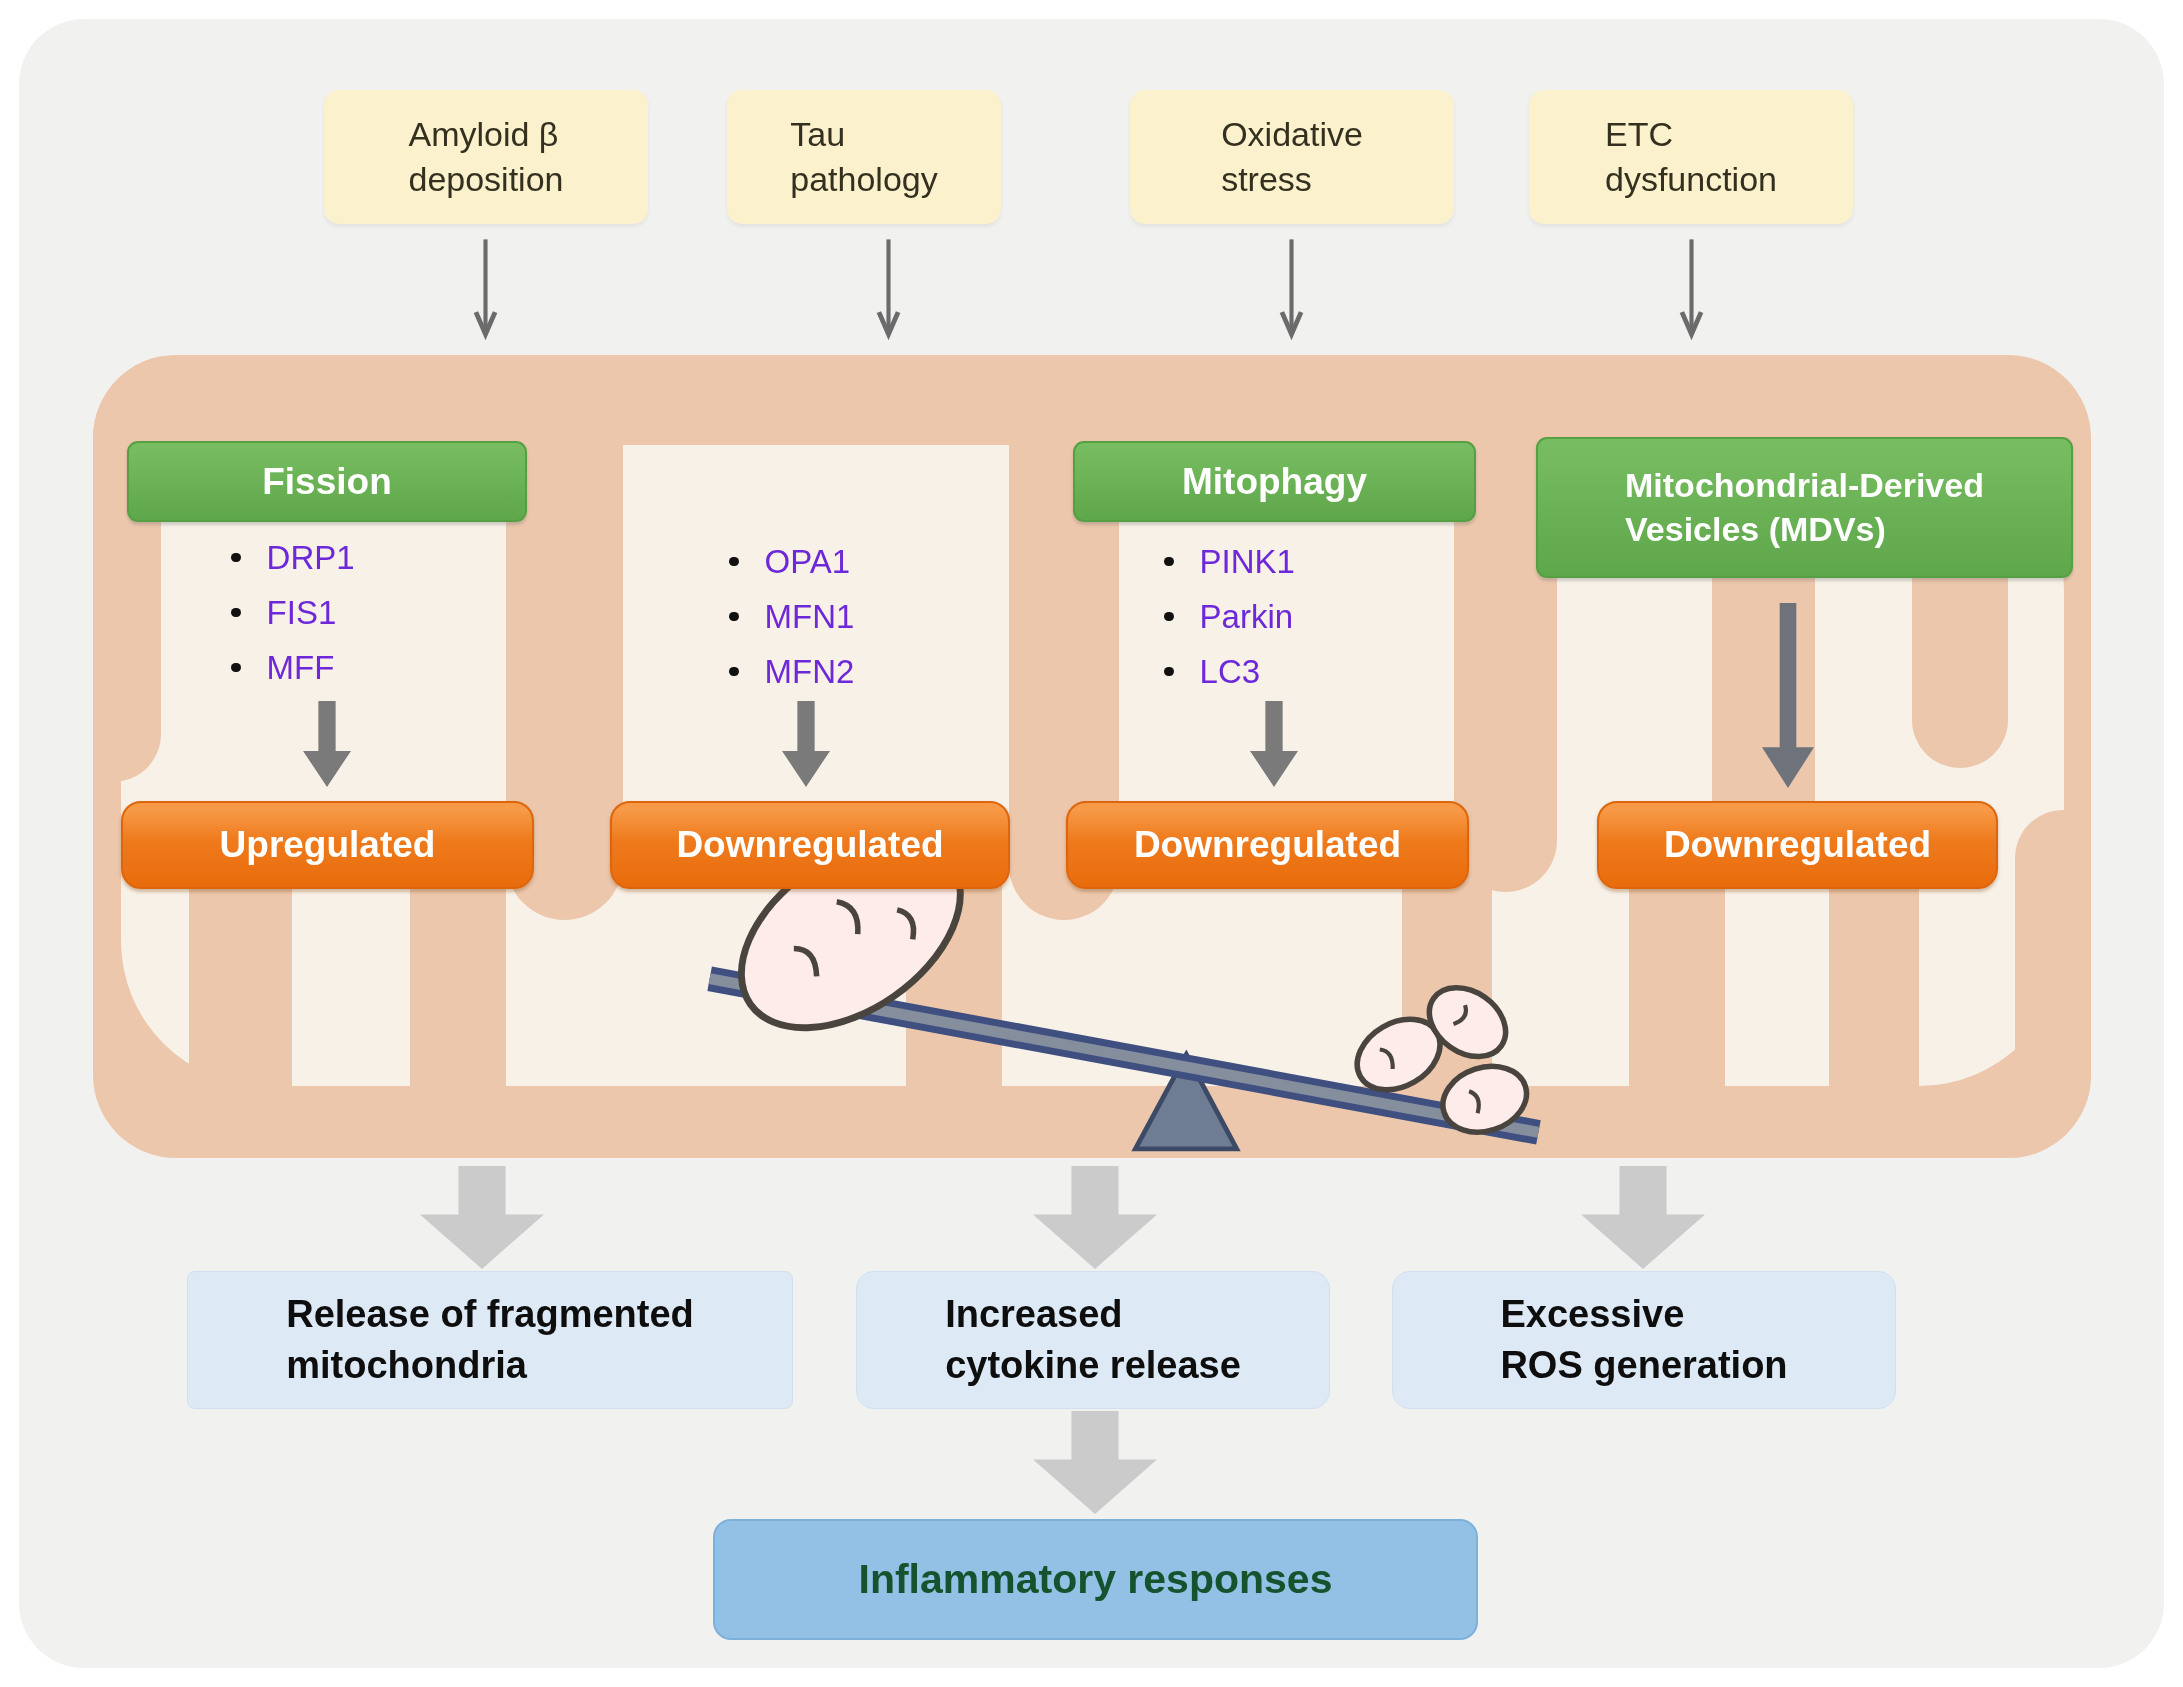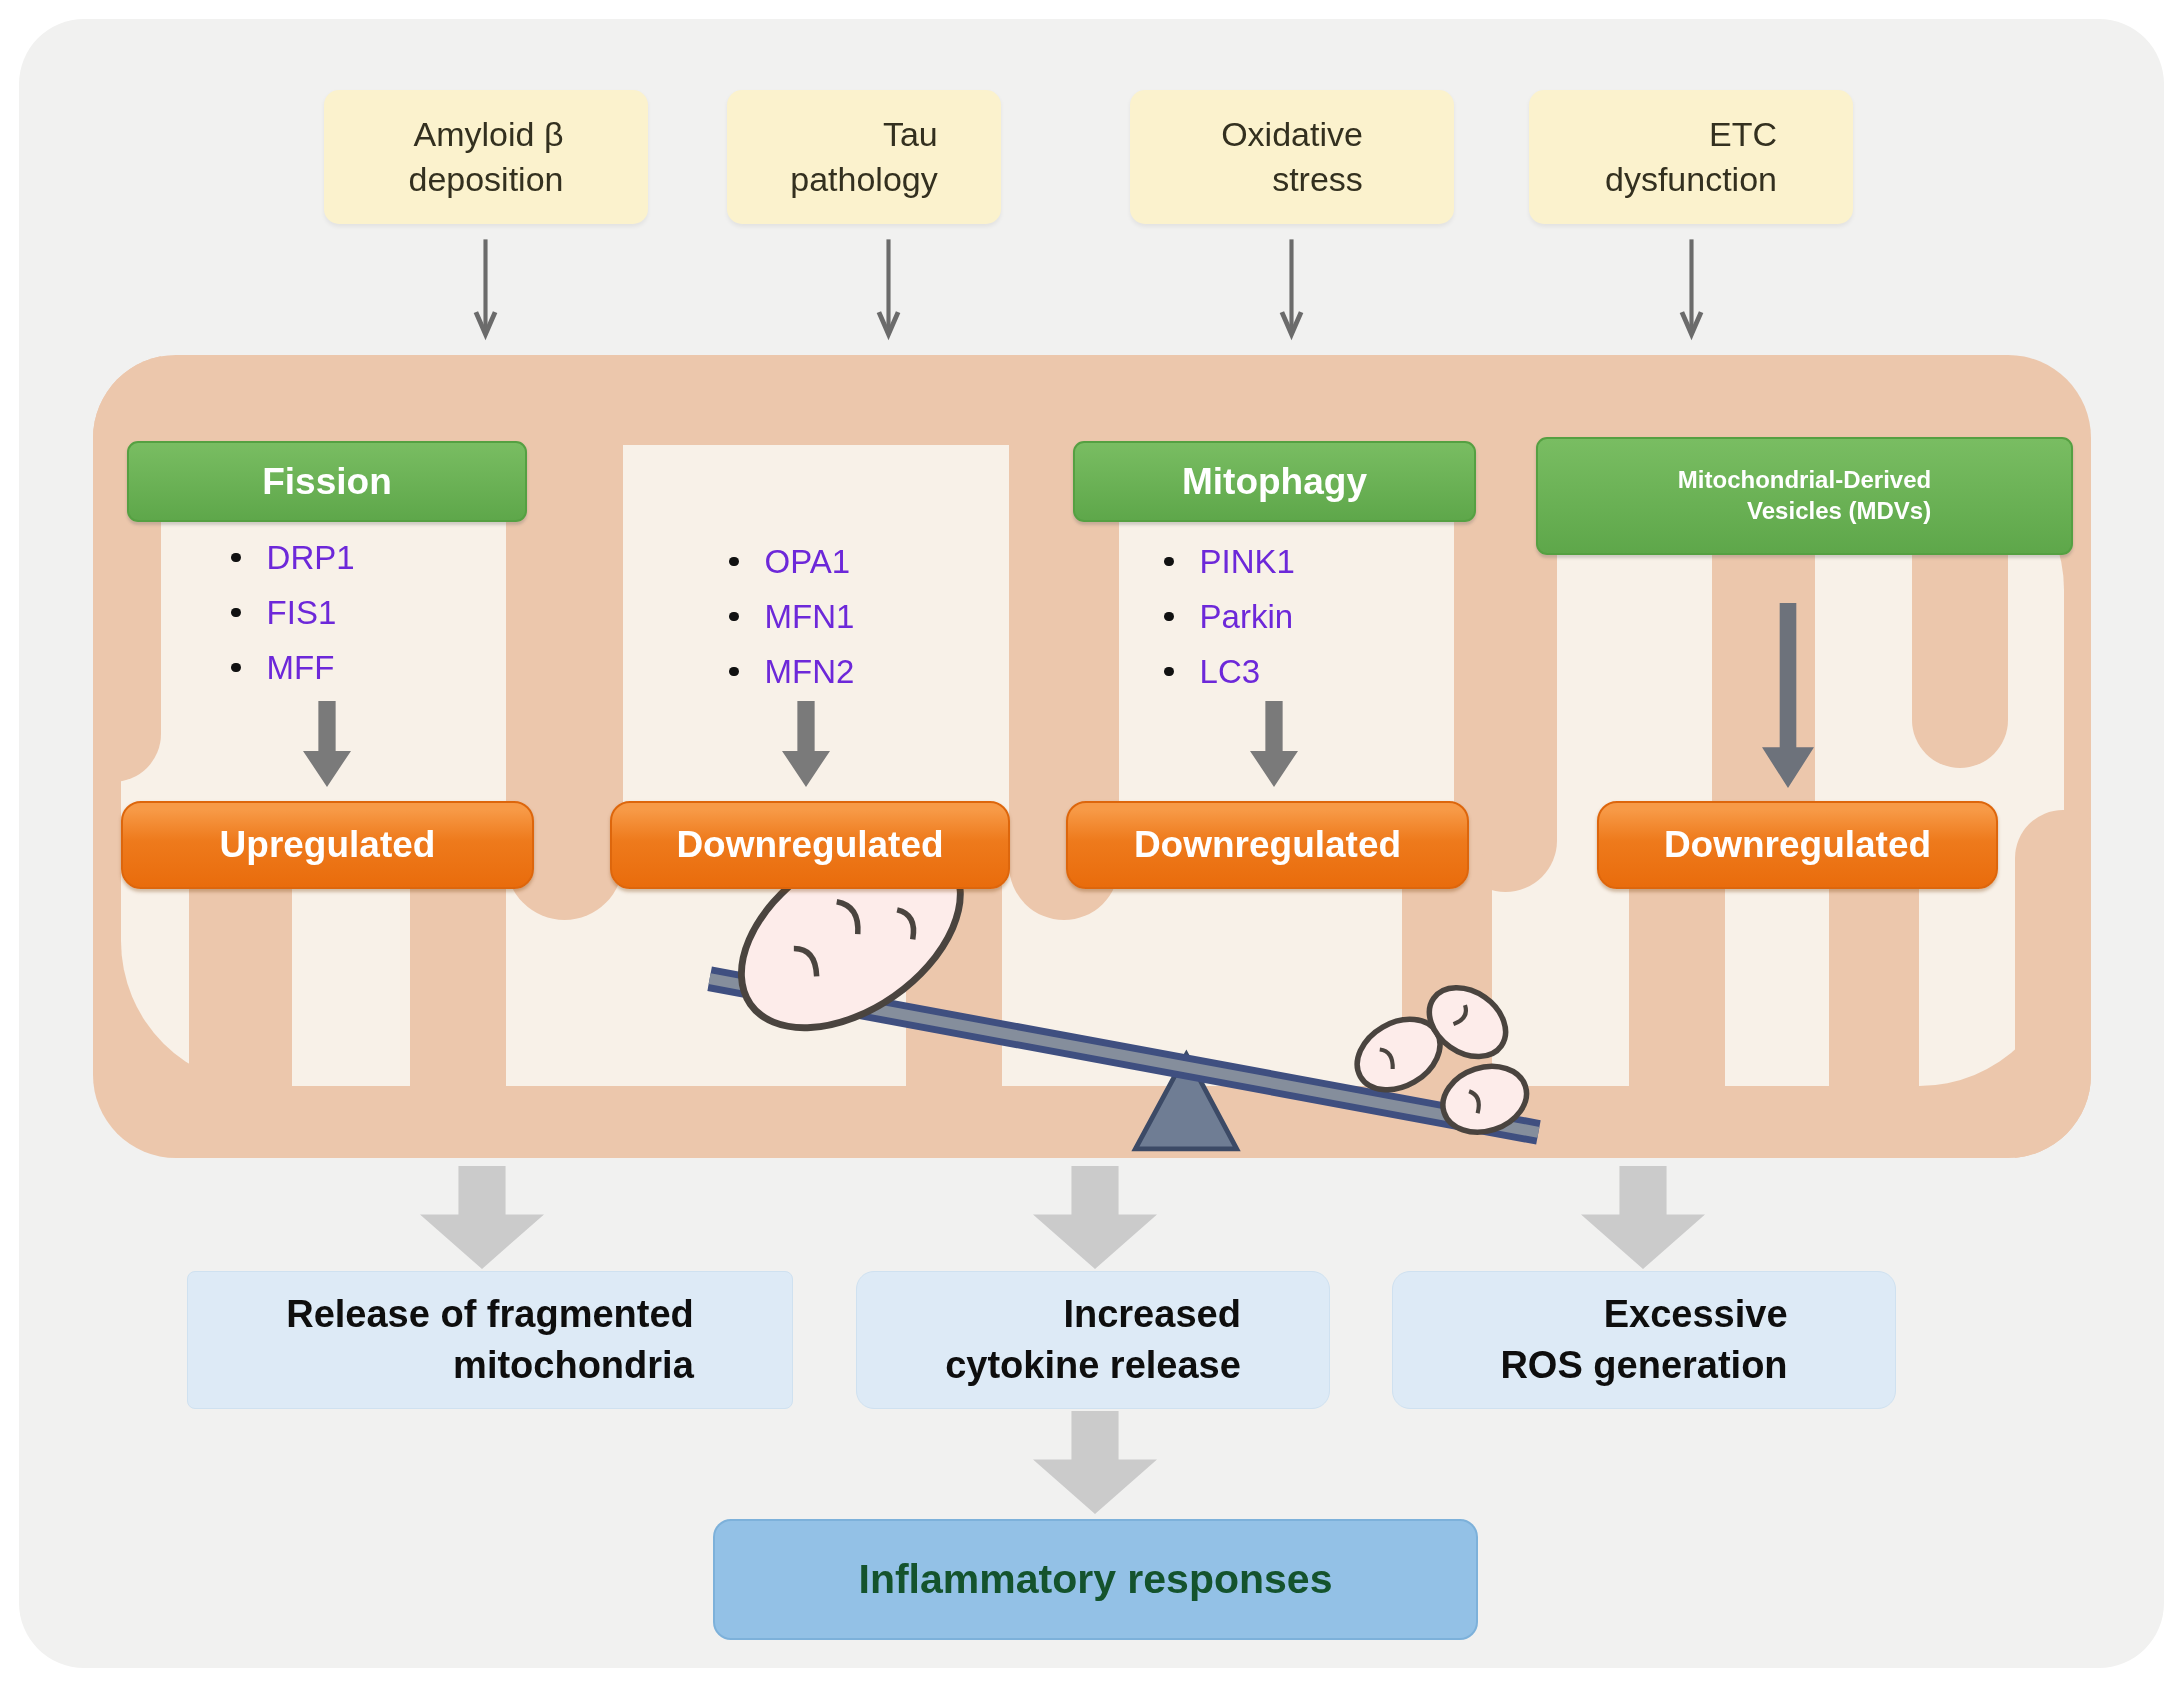--- a/index.html
+++ b/index.html
@@ -6,21 +6,21 @@
   #canvas{
     position:relative;width:2183px;height:1688px;overflow:hidden;
     font-family:"Liberation Sans", sans-serif;background:#ffffff;
   }
   .panel{
     position:absolute;left:19.3px;top:19.3px;width:2145px;height:1649px;
     background:#f1f1f0;border-radius:65px;
   }
   .box{
     position:absolute;box-sizing:border-box;display:flex;align-items:center;
-    justify-content:center;text-align:right;white-space:pre-line;
+    justify-content:center;text-align:left;white-space:pre-line;
   }
   .ylw{
     background:#fbf2cd;border-radius:15px;font-size:34px;line-height:1.32;
     color:#33301f;box-shadow:0 2.1px 4.1px rgba(0,0,0,0.06);
   }
   .grn{
     background:linear-gradient(#79bd62,#5ea74a);border:2.1px solid #55a042;
     border-radius:11px;color:#ffffff;font-weight:bold;font-size:37px;line-height:1.28;
     box-shadow:0 2.8px 2.8px rgba(90,90,90,0.25);
   }
@@ -134,21 +134,21 @@
         <g transform="rotate(-18 2020 1080)">
           <ellipse cx="2020" cy="1080" rx="62" ry="46" fill="#fdecea" stroke="#4a443f" stroke-width="8"></ellipse>
           <path d="M2002 1062 q16 12 2 34" fill="none" stroke="#4a443f" stroke-width="6"></path>
         </g>
       </g>
     </svg>
   </div>
 
   <div class="box grn" style="left:127px;top:441px;width:400px;height:81px;">Fission</div>
   <div class="box grn" style="left:1073px;top:441px;width:403px;height:81px;">Mitophagy</div>
-  <div class="box grn" style="left:1536px;top:437px;width:537px;height:118px;font-size:24px;">Mitochondrial-Derived
+  <div class="box grn" style="left:1536px;top:437px;width:537px;height:141px;font-size:34px;">Mitochondrial-Derived
 Vesicles (MDVs)</div>
 
   <ul class="genes" style="left:231px;top:530px;">
     <li>DRP1</li>
     <li>FIS1</li>
     <li>MFF</li>
   </ul>
   <ul class="genes" style="left:729px;top:534px;">
     <li>OPA1</li>
     <li>MFN1</li>

